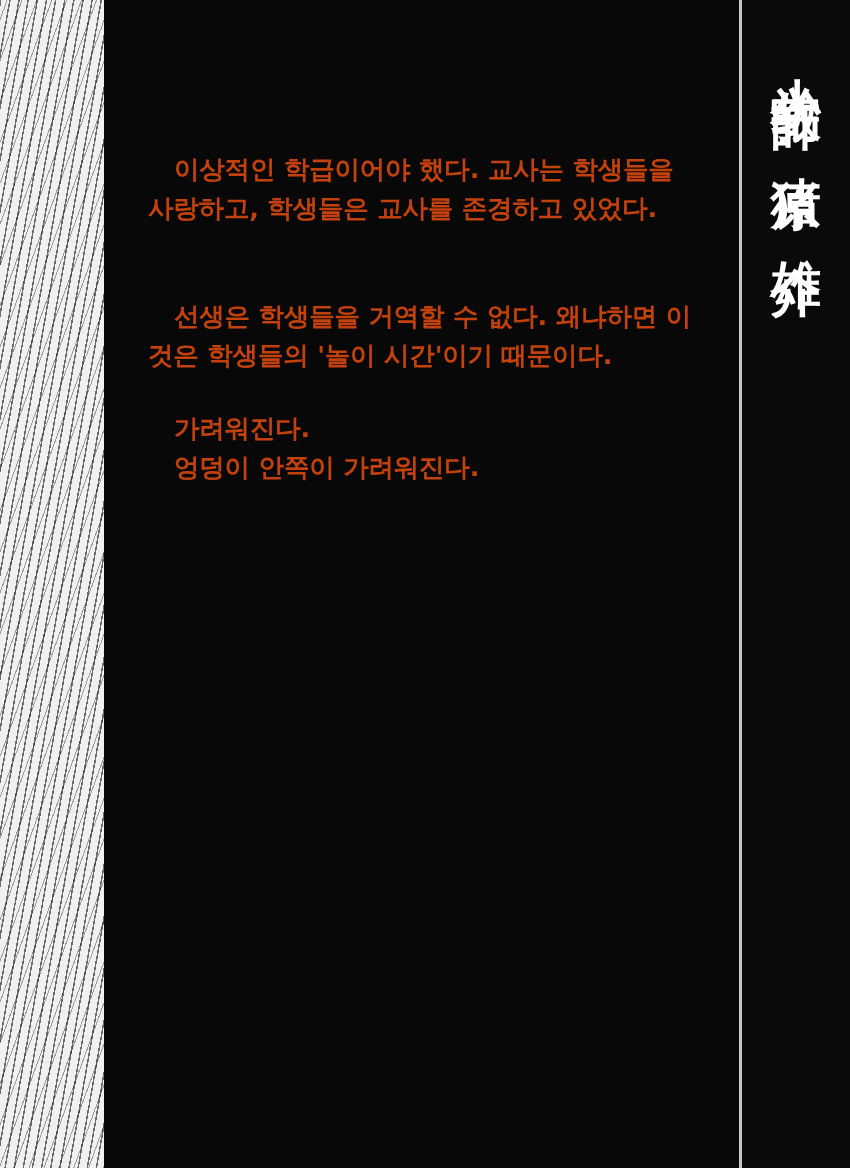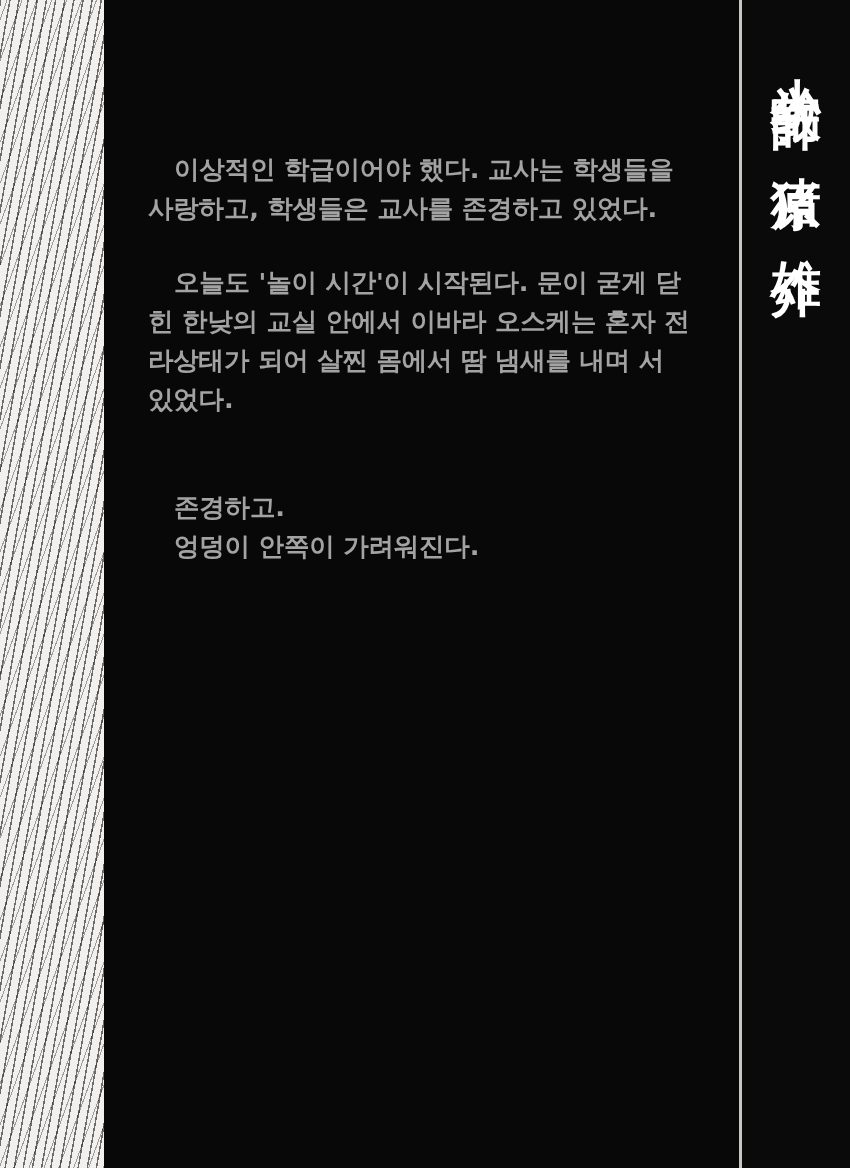--- a/index.html
+++ b/index.html
@@ -77,21 +77,21 @@
     position: absolute;
     left: 104px;
     top: 0;
     width: 637px;
     height: 1168px;
     background: #080808;
     box-sizing: border-box;
     padding: 150px 44px 0 44px;
   }
   .para {
-    color: #a3a3a3;
+    color: #c2410c;
     font-size: 25.5px;
     line-height: 1.54;
     letter-spacing: -0.2px;
     font-weight: 700;
     text-indent: 26px;
     margin: 0 0 0 0;
   }
   .para + .para { margin-top: 0; }
   .block-gap { height: 34px; }
 
@@ -138,32 +138,32 @@
 
   <div class="text-panel">
 
     <div>
       <p class="para">이상적인 학급이어야 했다. 교사는 학생들을 사랑하고, 학생들은 교사를 존경하고 있었다.</p>
     </div>
 
     <div class="block-gap"></div>
 
     <div>
-      <p class="para">오늘도 '놀이 시간'이 시작된다. 문이 굳게 닫힌 한낮의 교실 안에서 이바라 오스케는 혼자 전라상태가 되어 살찐 몸에서 땀 냄새를 내며 서 있었다.</p>
     </div>
 
     <div class="block-gap"></div>
 
     <div>
+      <p class="para">선생은 학생들을 거역할 수 없다. 왜냐하면 이것은 학생들의 '놀이 시간'이기 때문이다.</p>
     </div>
 
     <div class="block-gap"></div>
 
     <div>
-      <p class="para">존경하고.</p>
+      <p class="para">가려워진다.</p>
       <p class="para">엉덩이 안쪽이 가려워진다.</p>
     </div>
 
   </div>
 
   <div class="seam"></div>
 
   <div class="title-bar">
     <div class="title-vertical">小学教師 猪原 雄介</div>
   </div>

